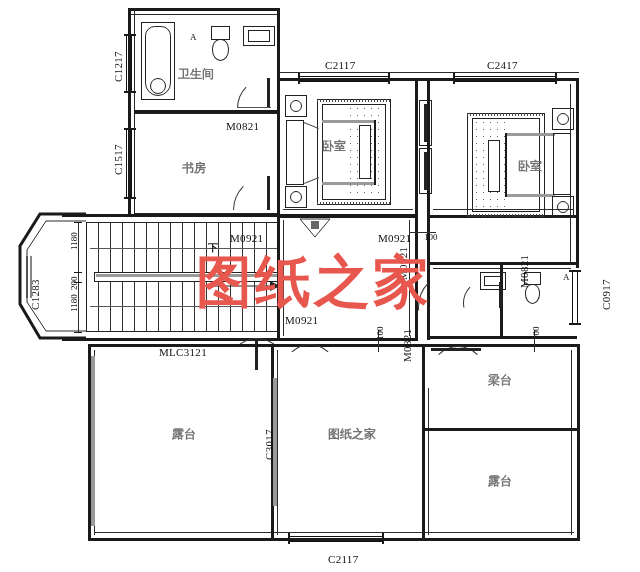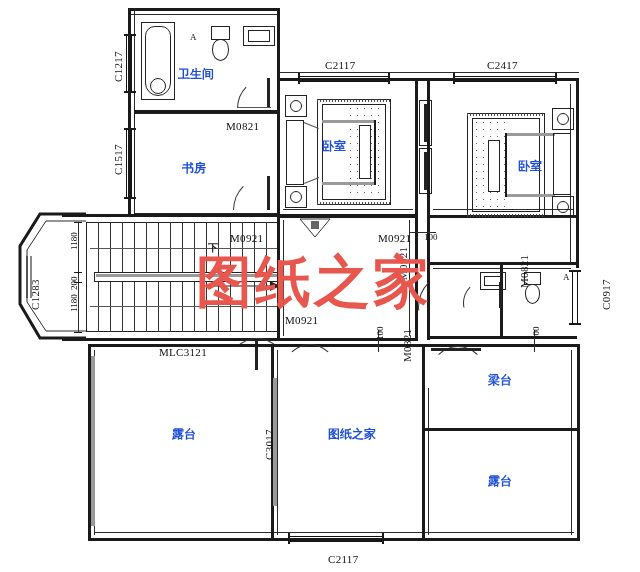--- a/index.html
+++ b/index.html
@@ -10,21 +10,21 @@
   .thinx{position:absolute;background:#2b2b2b;height:1px;}
   .thiny{position:absolute;background:#2b2b2b;width:1px;}
   .hairx{position:absolute;background:#555;height:1px;}
   .box{position:absolute;border:1px solid #222;box-sizing:border-box;background:transparent;}
   .boxf{position:absolute;border:1px solid #222;box-sizing:border-box;background:#fff;}
   .grey{position:absolute;background:#9a9a9a;}
 
   
   .lbl{position:absolute;color:#111;font-size:11px;line-height:11px;white-space:nowrap;
        font-family:"Liberation Serif",serif;letter-spacing:.3px;}
-  .cjk{position:absolute;color:#1d4ed8;font-size:12px;line-height:12px;white-space:nowrap;
+  .cjk{position:absolute;color:#737373;font-size:12px;line-height:12px;white-space:nowrap;
        font-family:Liberation Sans, sans-serif;font-weight:600;}
   .cjk-sm{position:absolute;color:#1a1a1a;font-size:10px;line-height:10px;white-space:nowrap;
        font-family:"DejaVu Sans",sans-serif;font-weight:600;}
   .vert{transform-origin:left top;transform:rotate(-90deg);}
   .dim{position:absolute;color:#111;font-size:9px;line-height:9px;white-space:nowrap;
        font-family:"Liberation Serif",serif;}
 
   
   #wm{position:absolute;left:196px;top:254px;font-size:56px;line-height:56px;
       font-family:"DejaVu Sans",sans-serif;font-weight:700;color:#e8574d;

